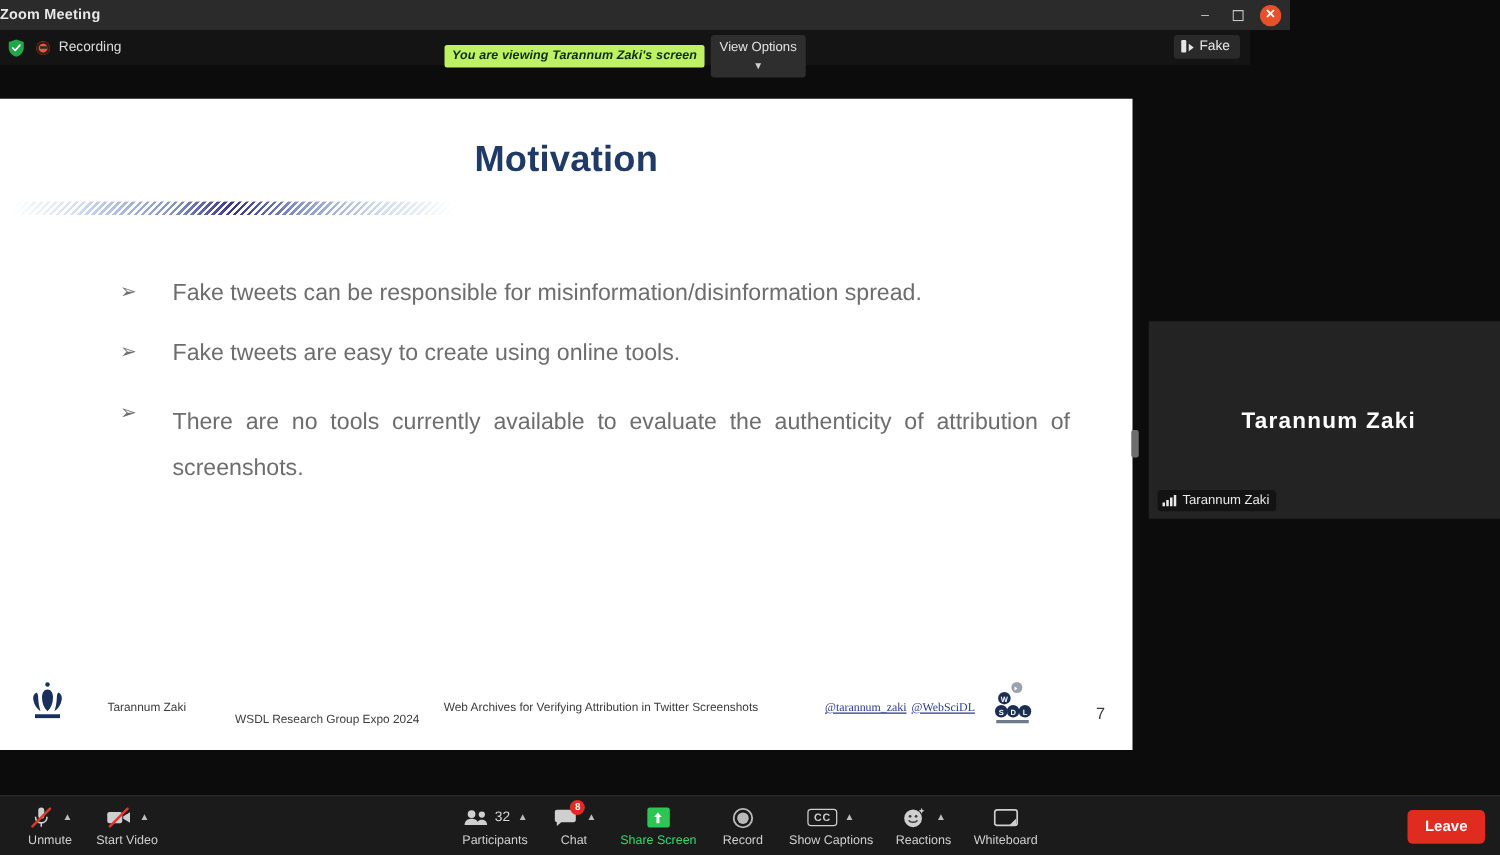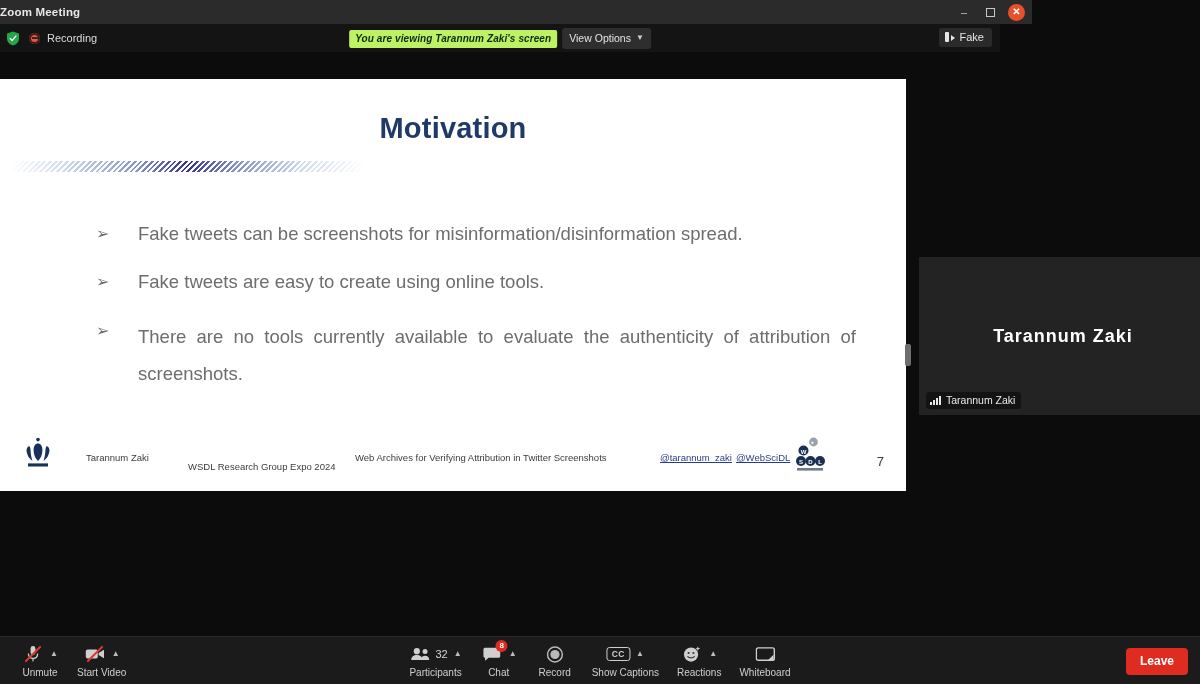--- a/index.html
+++ b/index.html
@@ -63,21 +63,21 @@
   }
   .share-banner {
     background: #bef264; color: #0b2d13; font-size: 10px; font-weight: bold;
     padding: 3px 6px 4px; border-radius: 2px; white-space: nowrap;
     letter-spacing: .1px;
     font-style: italic;
   }
   .view-options {
     background: #2e2e2e; color: #e3e3e3; font-size: 10.5px;
     padding: 4px 7px 5px; border-radius: 3px; margin-left: 5px;
-    display: flex; align-items: center; gap: 5px; white-space: nowrap;
+    display: flex; align-items: center; gap: 5px; white-space: nowrap; flex-direction: column;
   }
   .chev-down { font-size: 8px; color: #cfcfcf; line-height: 1; }
 
   .view-btn {
     position: absolute; right: 8px; top: 4px;
     background: #2a2a2a; color: #e6e6e6; font-size: 11px;
     padding: 3px 8px 4px 6px; border-radius: 3px;
     display: flex; align-items: center; gap: 5px;
   }
   .view-ico {
@@ -88,21 +88,21 @@
     background: #e6e6e6; border-radius: 1px;
   }
   .view-ico::after {
     content: ""; position: absolute; left: 6px; top: 3px;
     border-left: 4px solid #e6e6e6; border-top: 3px solid transparent;
     border-bottom: 3px solid transparent;
   }
 
   
   .slide {
-    position: absolute; left: 0; top: 79px; width: 906px; height: 412px;
+    position: absolute; left: 0; top: 79px; width: 906px; height: 521px;
     background: #ffffff; overflow: hidden;
   }
   .slide-title {
     position: absolute; left: 0; top: 33px; width: 100%;
     text-align: center; font-size: 29px; font-weight: bold;
     color: #1f3a66; letter-spacing: .2px;
   }
   .deco-line {
     position: absolute; left: 10px; top: 82px; width: 355px; height: 11px;
     background: linear-gradient(to right,
@@ -137,21 +137,21 @@
     position: absolute; font-size: 9.5px; color: #3c3c3c;
     font-family: "Liberation Sans", sans-serif; white-space: nowrap;
   }
   .foot-presenter { left: 86px; bottom: 28px; }
   .foot-event { left: 188px; bottom: 19px; }
   .foot-paper { left: 355px; bottom: 28px; }
   .foot-handles {
     position: absolute; left: 660px; bottom: 28px;
     font-size: 9.5px; display: flex; gap: 4px; white-space: nowrap;
   }
-  .foot-handles a { color: #2a3b8f; text-decoration: underline; }
+  .foot-handles a { color: #2a3b8f; text-decoration: underline; font-family: Liberation Serif, serif; }
   .wsdl-logo { position: absolute; left: 793px; bottom: 14px; }
   .page-num {
     position: absolute; right: 22px; bottom: 22px;
     font-size: 13px; color: #3c3c3c;
   }
 
   
   .drag-handle {
     position: absolute; left: 905px; top: 344px; width: 6px; height: 22px;
     background: #6e6e6e; border-radius: 2px;
@@ -280,21 +280,21 @@
 
   <div class="slide">
 
     <div class="slide-title">Motivation</div>
     <div class="deco-line"></div>
 
     <div class="bullets">
 
       <div class="bullet">
         <span class="marker">➢</span>
-        <span class="btext">Fake tweets can be screenshots for misinformation/disinformation spread.</span>
+        <span class="btext">Fake tweets can be responsible for misinformation/disinformation spread.</span>
       </div>
 
       <div class="bullet">
         <span class="marker">➢</span>
         <span class="btext">Fake tweets are easy to create using online tools.</span>
       </div>
 
       <div class="bullet justify">
         <span class="marker">➢</span>
         <span class="btext">There are no tools currently available to evaluate the authenticity of attribution of screenshots.</span>
@@ -419,20 +419,30 @@
             <svg width="19" height="15" viewBox="0 0 19 15">
               <path d="M1 2.4 C1 1.4 1.8 0.7 2.8 0.7 H16 C17 0.7 17.8 1.4 17.8 2.4 V9 C17.8 10 17 10.8 16 10.8 H6.2 L2.6 13.8 V10.8 H2.8 C1.8 10.8 1 10 1 9 Z" fill="#cfcfcf"></path>
             </svg>
             <span class="badge">8</span>
           </span>
           <span class="caret">▲</span>
         </div>
         <div class="lbl">Chat</div>
       </div>
 
+      <div class="tb-item">
+        <div class="ico-row">
+          <span class="share-sq">
+            <svg width="9" height="11" viewBox="0 0 9 11">
+              <path d="M4.5 1 L7.6 4.6 H5.7 V9.6 H3.3 V4.6 H1.4 Z" fill="#ffffff"></path>
+            </svg>
+          </span>
+        </div>
+        <div class="lbl green">Share Screen</div>
+      </div>
 
       <div class="tb-item">
         <div class="ico-row">
           <span class="icon-box">
             <svg width="17" height="17" viewBox="0 0 17 17">
               <circle cx="8.5" cy="8.5" r="7.4" fill="none" stroke="#b9b9b9" stroke-width="1.5"></circle>
               <circle cx="8.5" cy="8.5" r="4.6" fill="#b9b9b9"></circle>
             </svg>
           </span>
         </div>

